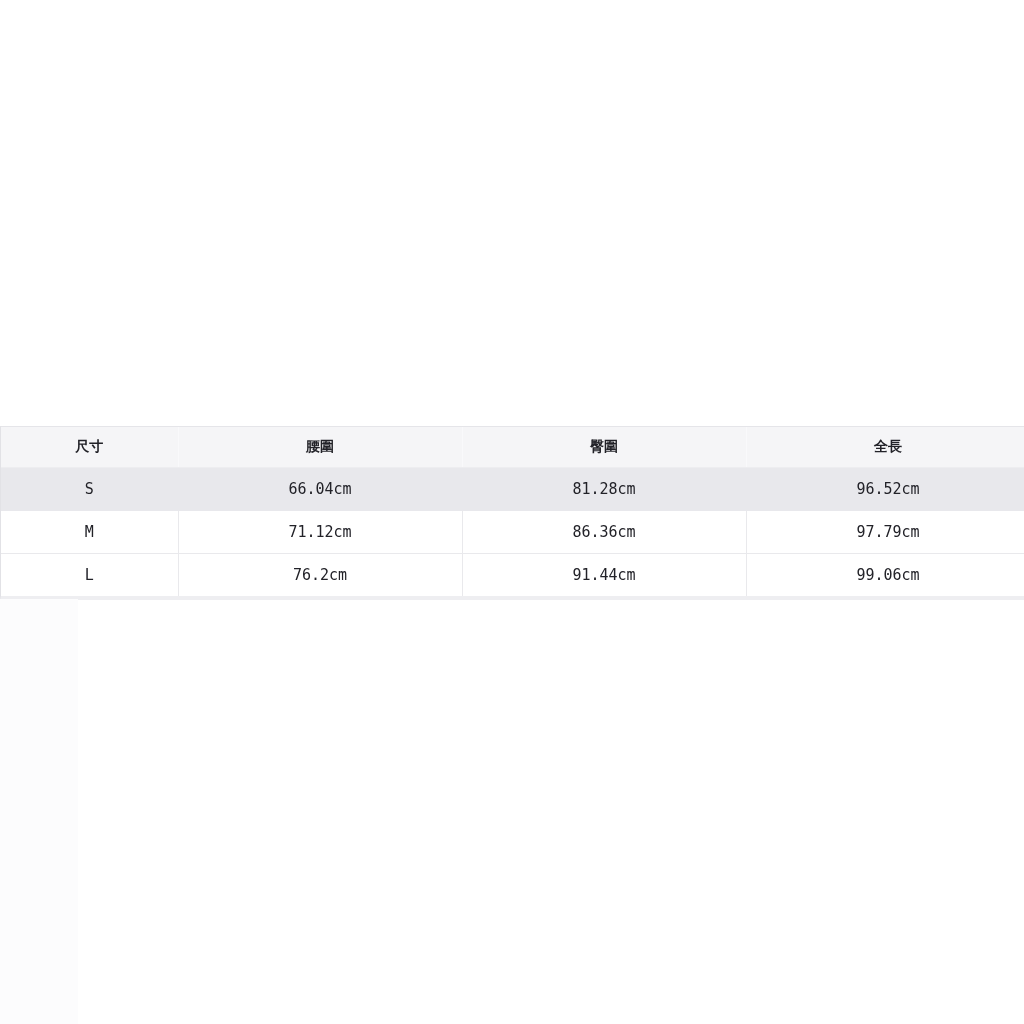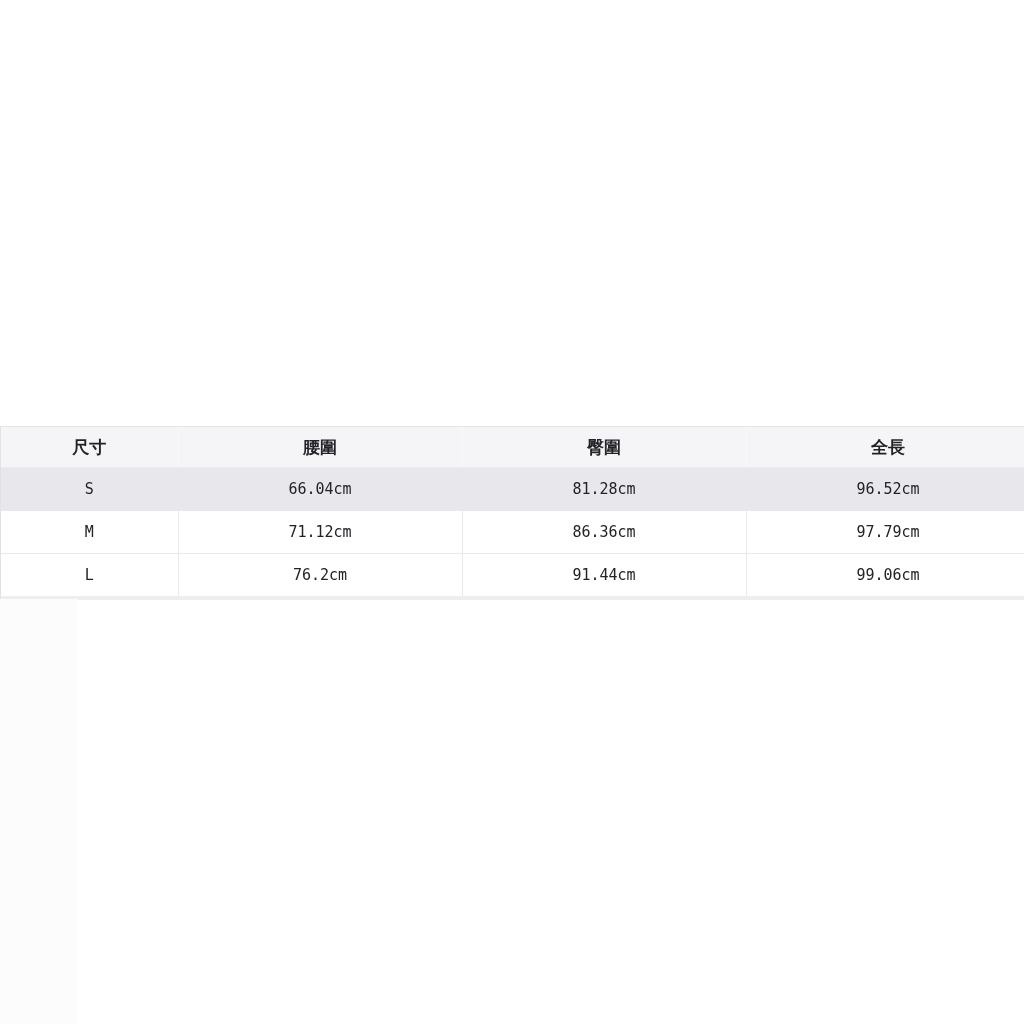--- a/index.html
+++ b/index.html
@@ -35,21 +35,21 @@
     color: #222228;
   }
   col.c-size   { width: 177px; }
   col.c-waist  { width: 284px; }
   col.c-hip    { width: 284px; }
   col.c-length { width: 284px; }
   th {
     height: 40px;
     background: #f5f5f7;
     font-family: "DejaVu Sans", "Liberation Sans", sans-serif;
-    font-size: 17px;
+    font-size: 14px;
     font-weight: 700;
     text-align: center;
     vertical-align: middle;
     border-right: 1px solid #f9f9fb;
     border-bottom: 1px solid #ededf0;
     padding: 0;
   }
   td {
     height: 42px;
     font-family: "DejaVu Sans Mono", "Liberation Mono", monospace;

